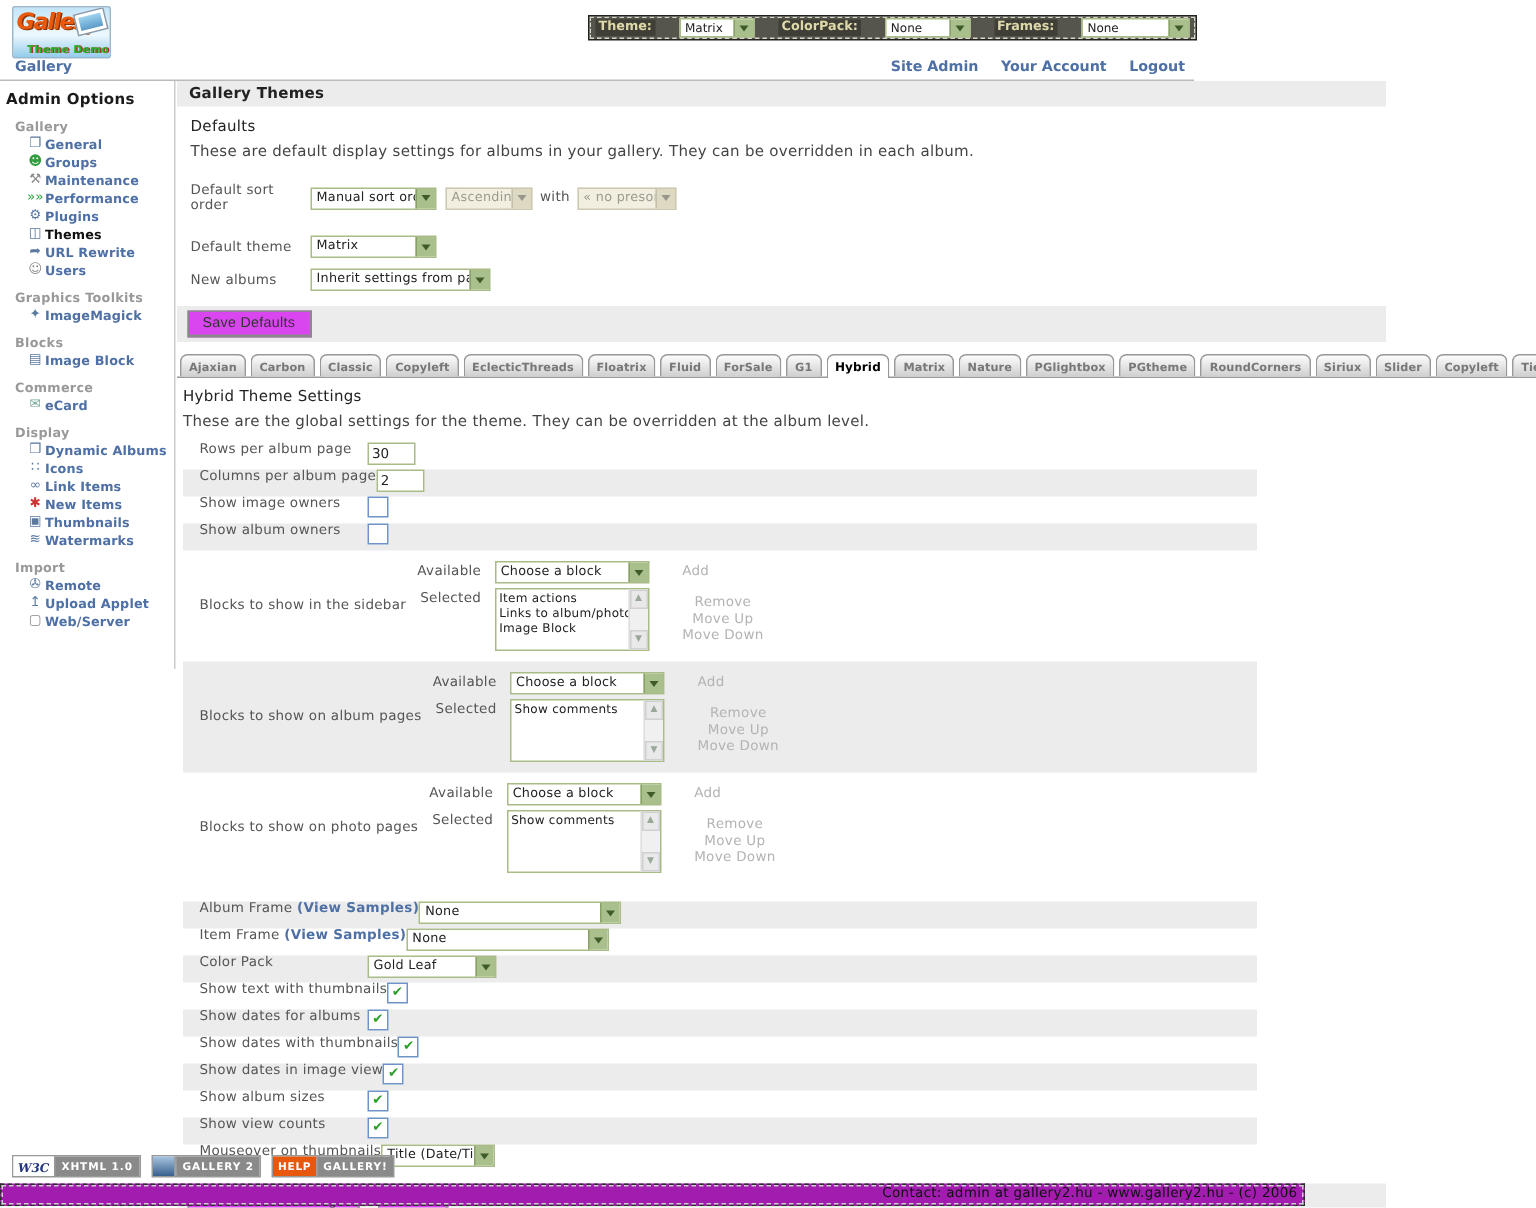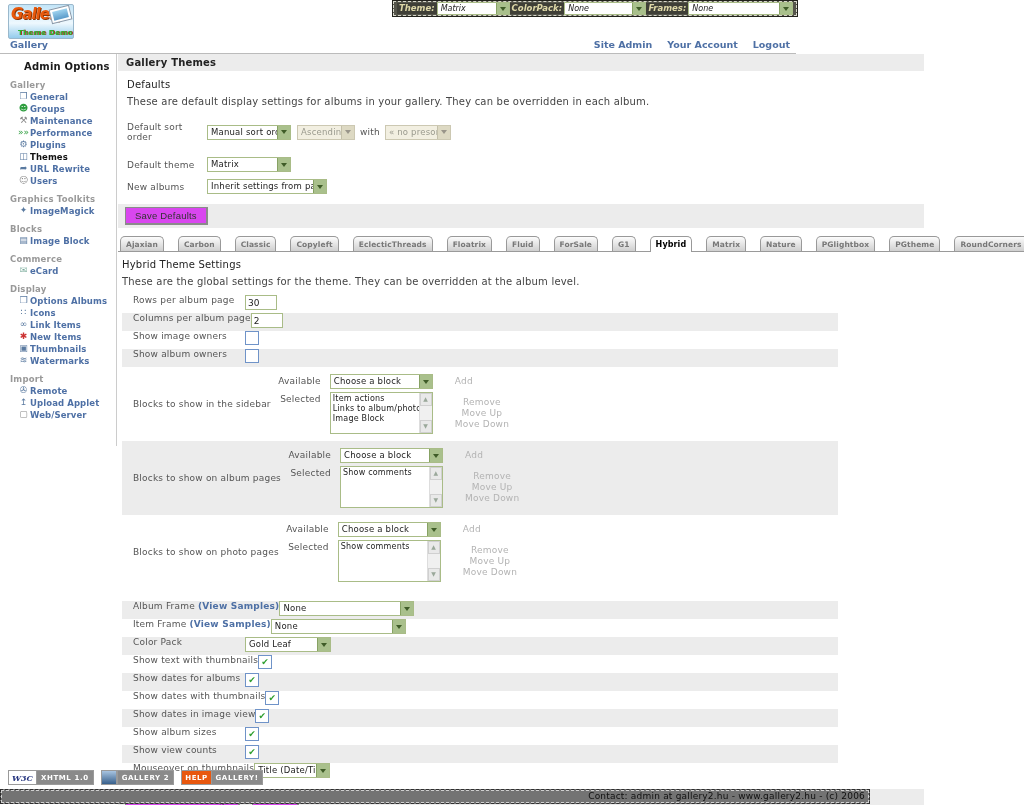--- a/index.html
+++ b/index.html
@@ -6,25 +6,24 @@
   body{
     width:1024px;height:805px;position:relative;overflow:hidden;
     background:#fff;color:#333;
     font-family:"DejaVu Sans","Liberation Sans",sans-serif;
   }
   a{text-decoration:none;cursor:pointer}
   .blue{color:#4e70a5;font-weight:bold}
 
   
   #themebar{
-    position:absolute;left:393px;top:1px;width:404px;height:15px;
+    position:absolute;left:393px;top:11px;width:404px;height:15px;
     background:#55554b;border:1px dashed #d8d8cc;outline:1px solid #22221c;
-    display:flex;align-items:center;gap:0;padding:0 3px;box-sizing:border-box;
+    display:flex;align-items:center;gap:16px;padding:0 3px;box-sizing:border-box;
     font-size:8.5px;
-    font-style:italic;
   }
   .tb-label{color:#ded8a8;font-weight:bold;background:#3f3f37;padding:0 2px;line-height:11px;white-space:nowrap}
 
   
   .sel{display:inline-flex;align-items:stretch;height:15px;background:#fff;
        border:1px solid #a9bc87;font-size:8.5px;box-sizing:border-box;vertical-align:middle;cursor:default}
   .sel .sel-txt{padding:1px 3px 0 3px;white-space:nowrap;overflow:hidden;flex:1;color:#222}
   .sel .sel-btn{flex:0 0 12px;background:#a9c08c;border-left:1px solid #87a264;display:flex;align-items:center;justify-content:center}
   .sel .sel-btn::after{content:"";border-left:3px solid transparent;border-right:3px solid transparent;border-top:4px solid #3f5c28}
   .sel.small{height:13px;font-size:8px}
@@ -41,21 +40,21 @@
   .logo-sub{position:absolute;left:9px;bottom:1px;font-size:7px;font-weight:bold;color:#28b428;text-shadow:1px 0 0 #b03030;letter-spacing:0.3px}
   .logo-photo{position:absolute;right:2px;top:2px;width:19px;height:13px;background:#fff;border:1px solid #8899aa;transform:rotate(-14deg)}
   .logo-photo::after{content:"";position:absolute;left:2px;top:2px;right:2px;bottom:2px;background:linear-gradient(#9fd3ef,#5a9ac9)}
 
   #header-row{position:absolute;left:0;top:37px;width:796px;height:16px;border-bottom:1px solid #bbb;font-size:9.5px}
   #gallery-link{position:absolute;left:10px;top:2px}
   #header-nav{position:absolute;right:6px;top:2px;display:flex;gap:15px}
 
   
   #sidebar{position:absolute;left:0;top:54px;width:117px;height:392px;border-right:1px solid #ccc;box-sizing:border-box}
-  #admin-title{font-weight:bold;font-size:10px;color:#1a1a1a;margin:7px 0 0 24px;letter-spacing:0.2px}
+  #admin-title{font-weight:bold;font-size:10px;color:#1a1a1a;margin:7px 0 0 4px;letter-spacing:0.2px}
   .sb-section{margin-top:8px}
   .sb-sec-label{color:#999;font-weight:bold;font-size:8.5px;margin-left:10px;letter-spacing:0.2px}
   .sb-item{display:flex;align-items:center;margin:1px 0 1px 17px;height:11px;cursor:pointer}
   .sb-ico{flex:0 0 13px;font-size:9px;line-height:11px;text-align:center;color:#5a7aa0}
   .sb-item a{font-size:8.5px;letter-spacing:0.1px;white-space:nowrap}
   .sb-item.active a{color:#111}
   [data-name="group-icon"],[data-name="fast-forward-icon"]{color:#2f9e3f}
   [data-name="new-items-icon"]{color:#c33}
   [data-name="maintenance-icon"],[data-name="users-icon"],[data-name="server-icon"]{color:#8a8a8a}
   [data-name="comments-icon"]{color:#3aa03a}
@@ -71,21 +70,21 @@
   .drow-label{flex:0 0 80px}
   .with{margin:13px 5px;color:#555}
   .gap6{width:6px}
 
   .band{background:#ececec;height:24px;display:flex;align-items:center;margin-top:10px;padding-left:7px}
   .btn{font-size:9.5px;color:#333;background:#d946ef;border:1px solid #8a8a8a;border-right-width:2px;border-bottom-width:2px;
        padding:2px 9px;letter-spacing:0.2px;cursor:pointer;white-space:nowrap}
   .btn + .btn{margin-left:12px}
 
   
-  #tabs{margin-top:7px;height:17px;width:906px;border-bottom:1px solid #9a9a9a;display:flex;align-items:flex-end;gap:14px;padding-left:2px;box-sizing:border-box}
+  #tabs{margin-top:7px;height:17px;width:906px;border-bottom:1px solid #9a9a9a;display:flex;align-items:flex-end;gap:3px;padding-left:2px;box-sizing:border-box}
   .tab{font-size:7.5px;font-weight:bold;color:#777;white-space:nowrap;line-height:9px;
        background:linear-gradient(#fcfcfc,#cfcfcf);border:1px solid #999;border-bottom:none;
        border-radius:5px 5px 0 0;padding:3px 5px 2px 5px;cursor:pointer;letter-spacing:0.1px}
   .tab.active{background:#fff;color:#000;position:relative;margin-bottom:-1px;padding-bottom:3px;z-index:2;font-size:8px}
 
   
   #theme-settings{padding:7px 0 0 4px}
   #theme-settings .sec-title,#theme-settings .desc{margin-left:0}
   #theme-settings .desc{margin-bottom:8px}
   .srow{display:flex;height:18px;width:716px;padding-left:11px;box-sizing:border-box;
@@ -116,21 +115,21 @@
   
   #badges{position:absolute;left:8px;top:770px;display:flex;gap:7px}
   .badge{display:inline-flex;height:13px;border:1px solid #9a9a9a;font-size:7px;font-weight:bold;cursor:pointer}
   .badge-left{background:#fff;display:flex;align-items:center;padding:0 3px}
   .badge-left.w3c{color:#26357f;font-family:"DejaVu Serif","Liberation Serif",serif;font-style:italic;font-size:8px}
   .badge-left.help{background:#e8570e;color:#fff;letter-spacing:0.5px}
   .badge-img{width:14px;background:linear-gradient(#a8c4e0,#38608c);border-right:1px solid #9a9a9a}
   .badge-right{background:#8a8a8a;color:#fff;display:flex;align-items:center;padding:0 4px;border-left:1px solid #9a9a9a;letter-spacing:0.6px}
 
   #bottom-bar{position:absolute;left:0;top:789px;width:870px;height:15px;box-sizing:border-box;
-              background:#737373;border:1px dashed #2e2e2e;outline:1px dashed #cfcfcf;outline-offset:-2px;
+              background:#a21caf;border:1px dashed #2e2e2e;outline:1px dashed #cfcfcf;outline-offset:-2px;
               text-align:right;font-size:9px;color:#101010;line-height:12px;padding-right:4px;letter-spacing:0.2px}
 </style>
 </head>
 <body>
 
 <div id="themebar" data-name="theme-demo-bar">
   <span class="tb-label" data-name="theme-select-label">Theme:</span>
   <span class="sel small" style="width:78px" data-name="theme-select">
     <span class="sel-txt">Matrix</span>
     <span class="sel-btn" data-name="chevron-down-icon"></span>
@@ -222,21 +221,21 @@
     <div class="sb-item" data-name="sidebar-item-ecard">
       <span class="sb-ico" data-name="ecard-icon">✉</span>
       <a class="blue" data-name="sidebar-item-label">eCard</a>
     </div>
   </div>
 
   <div class="sb-section" data-name="sidebar-section-display">
     <div class="sb-sec-label">Display</div>
     <div class="sb-item" data-name="sidebar-item-dynamic-albums">
       <span class="sb-ico" data-name="album-icon">❒</span>
-      <a class="blue" data-name="sidebar-item-label">Options Albums</a>
+      <a class="blue" data-name="sidebar-item-label">Dynamic Albums</a>
     </div>
     <div class="sb-item" data-name="sidebar-item-icons">
       <span class="sb-ico" data-name="icons-grid-icon">∷</span>
       <a class="blue" data-name="sidebar-item-label">Icons</a>
     </div>
     <div class="sb-item" data-name="sidebar-item-link-items">
       <span class="sb-ico" data-name="link-icon">∞</span>
       <a class="blue" data-name="sidebar-item-label">Link Items</a>
     </div>
     <div class="sb-item" data-name="sidebar-item-new-items">

